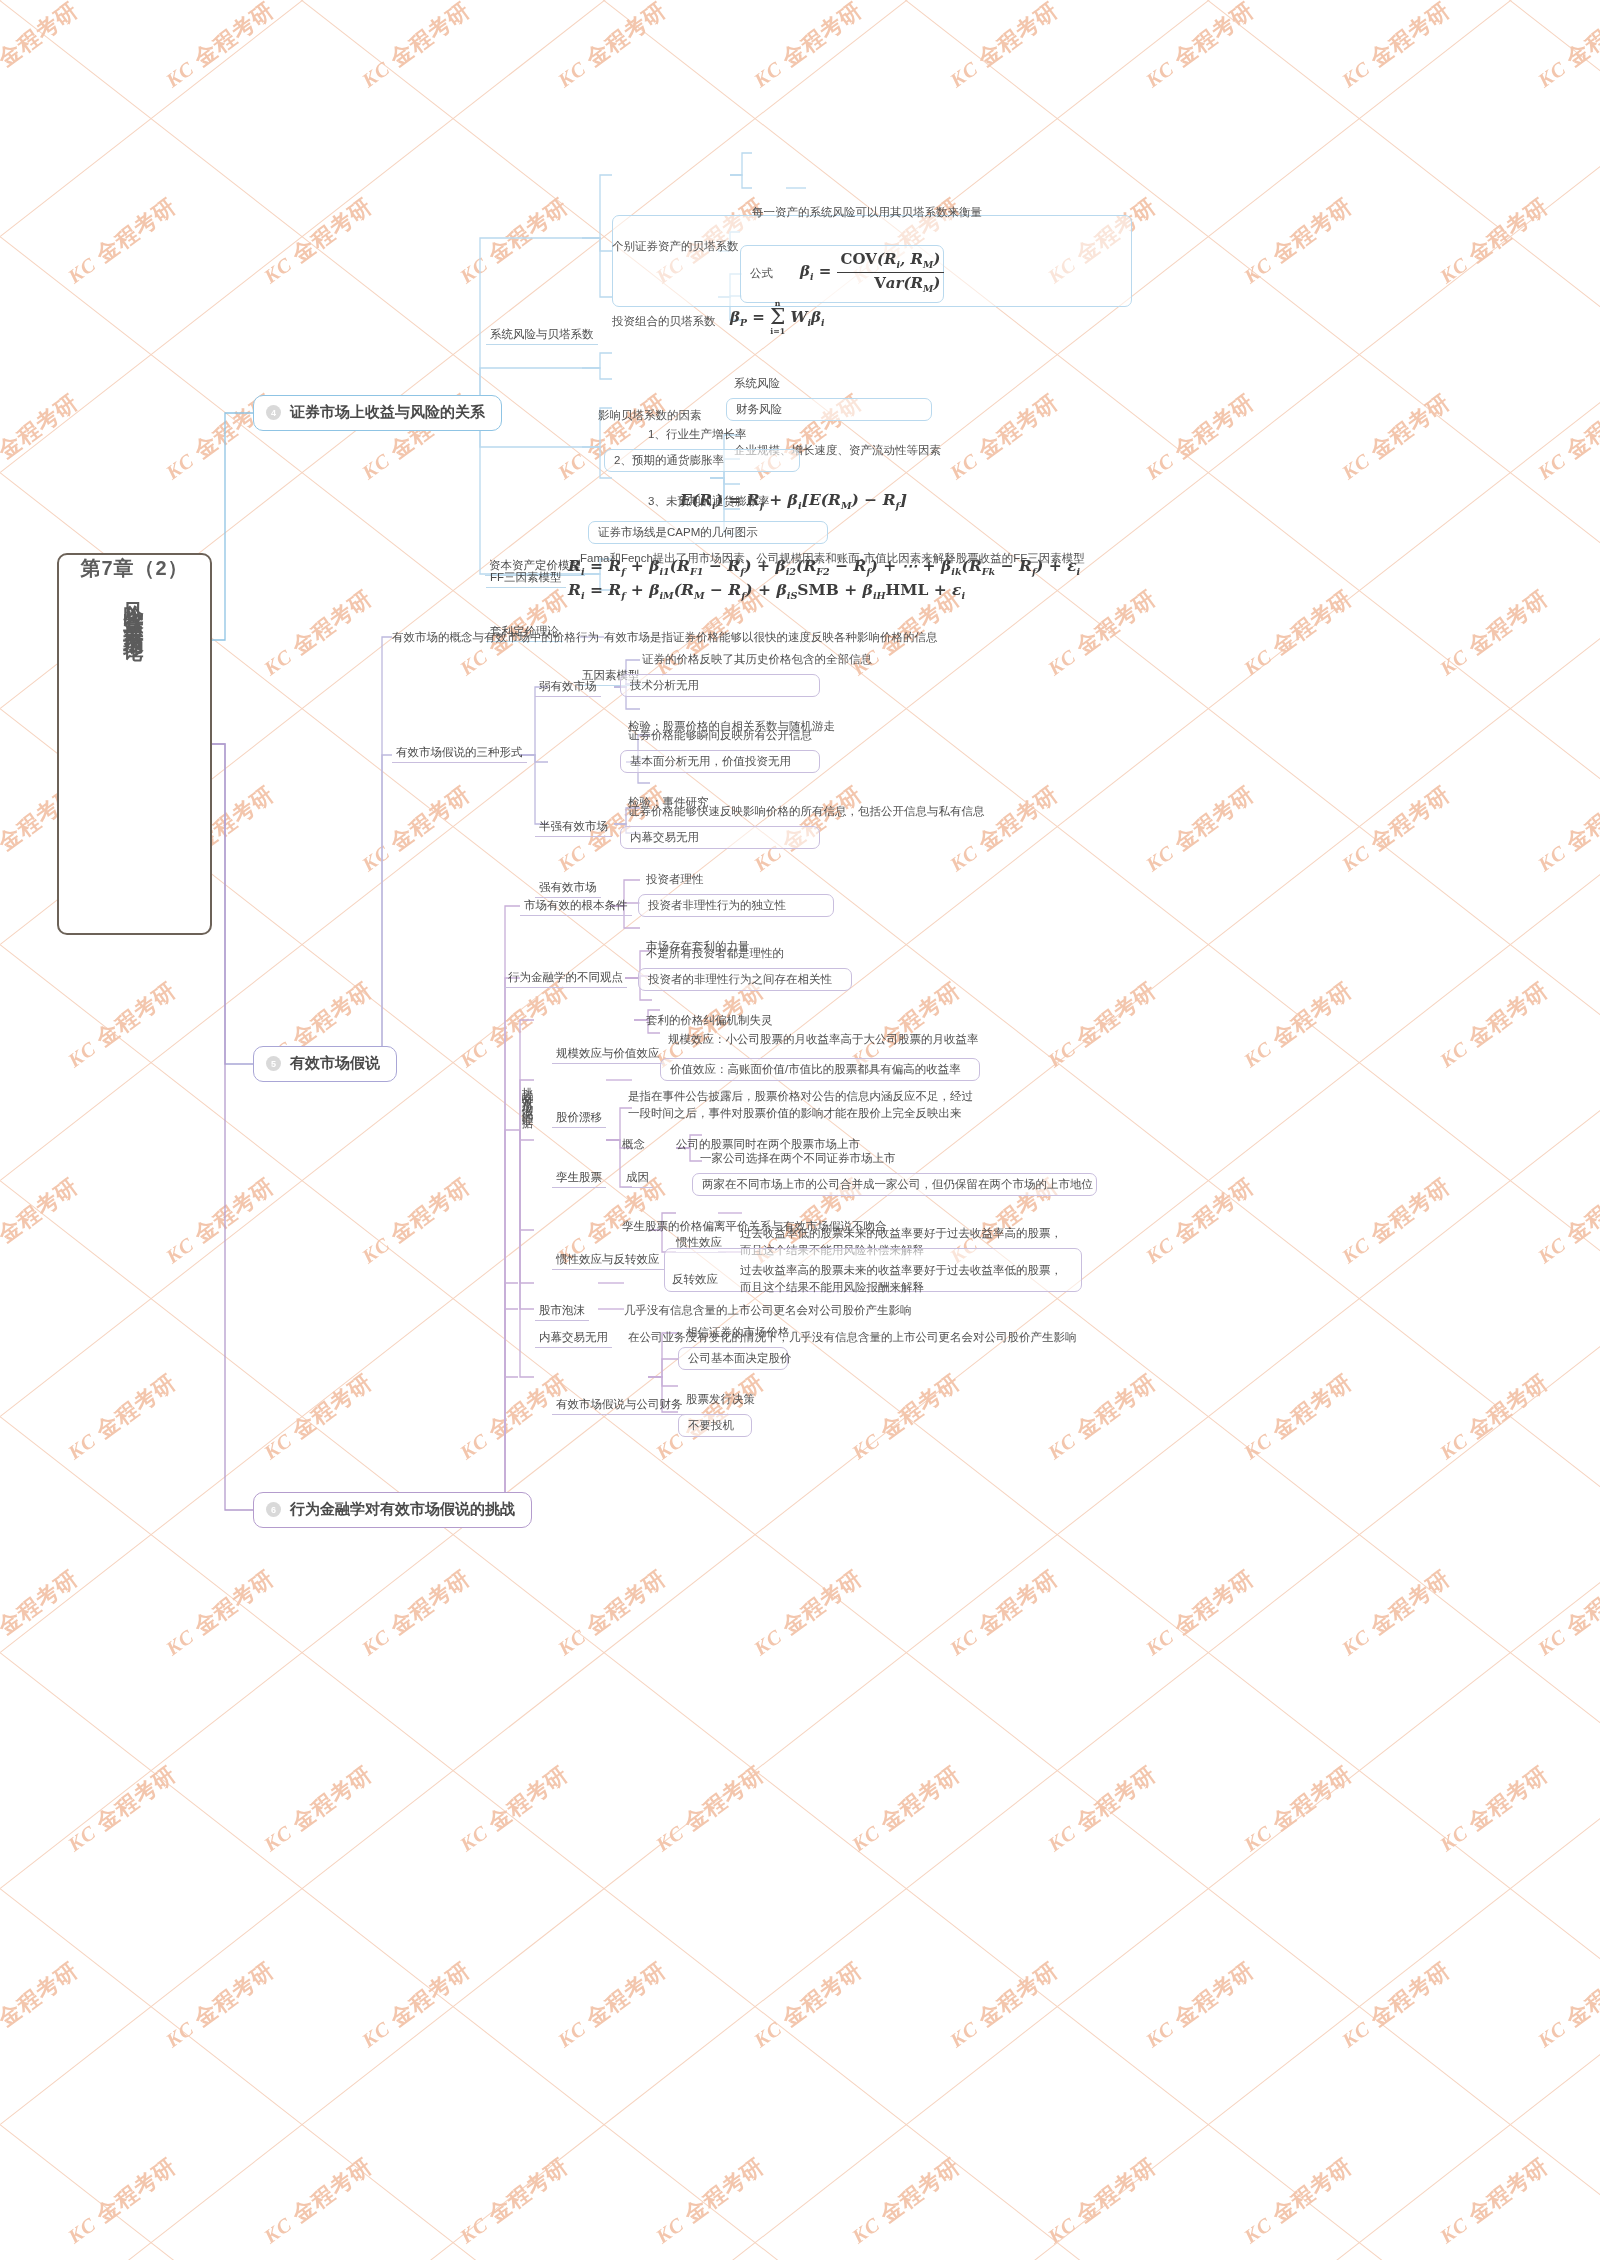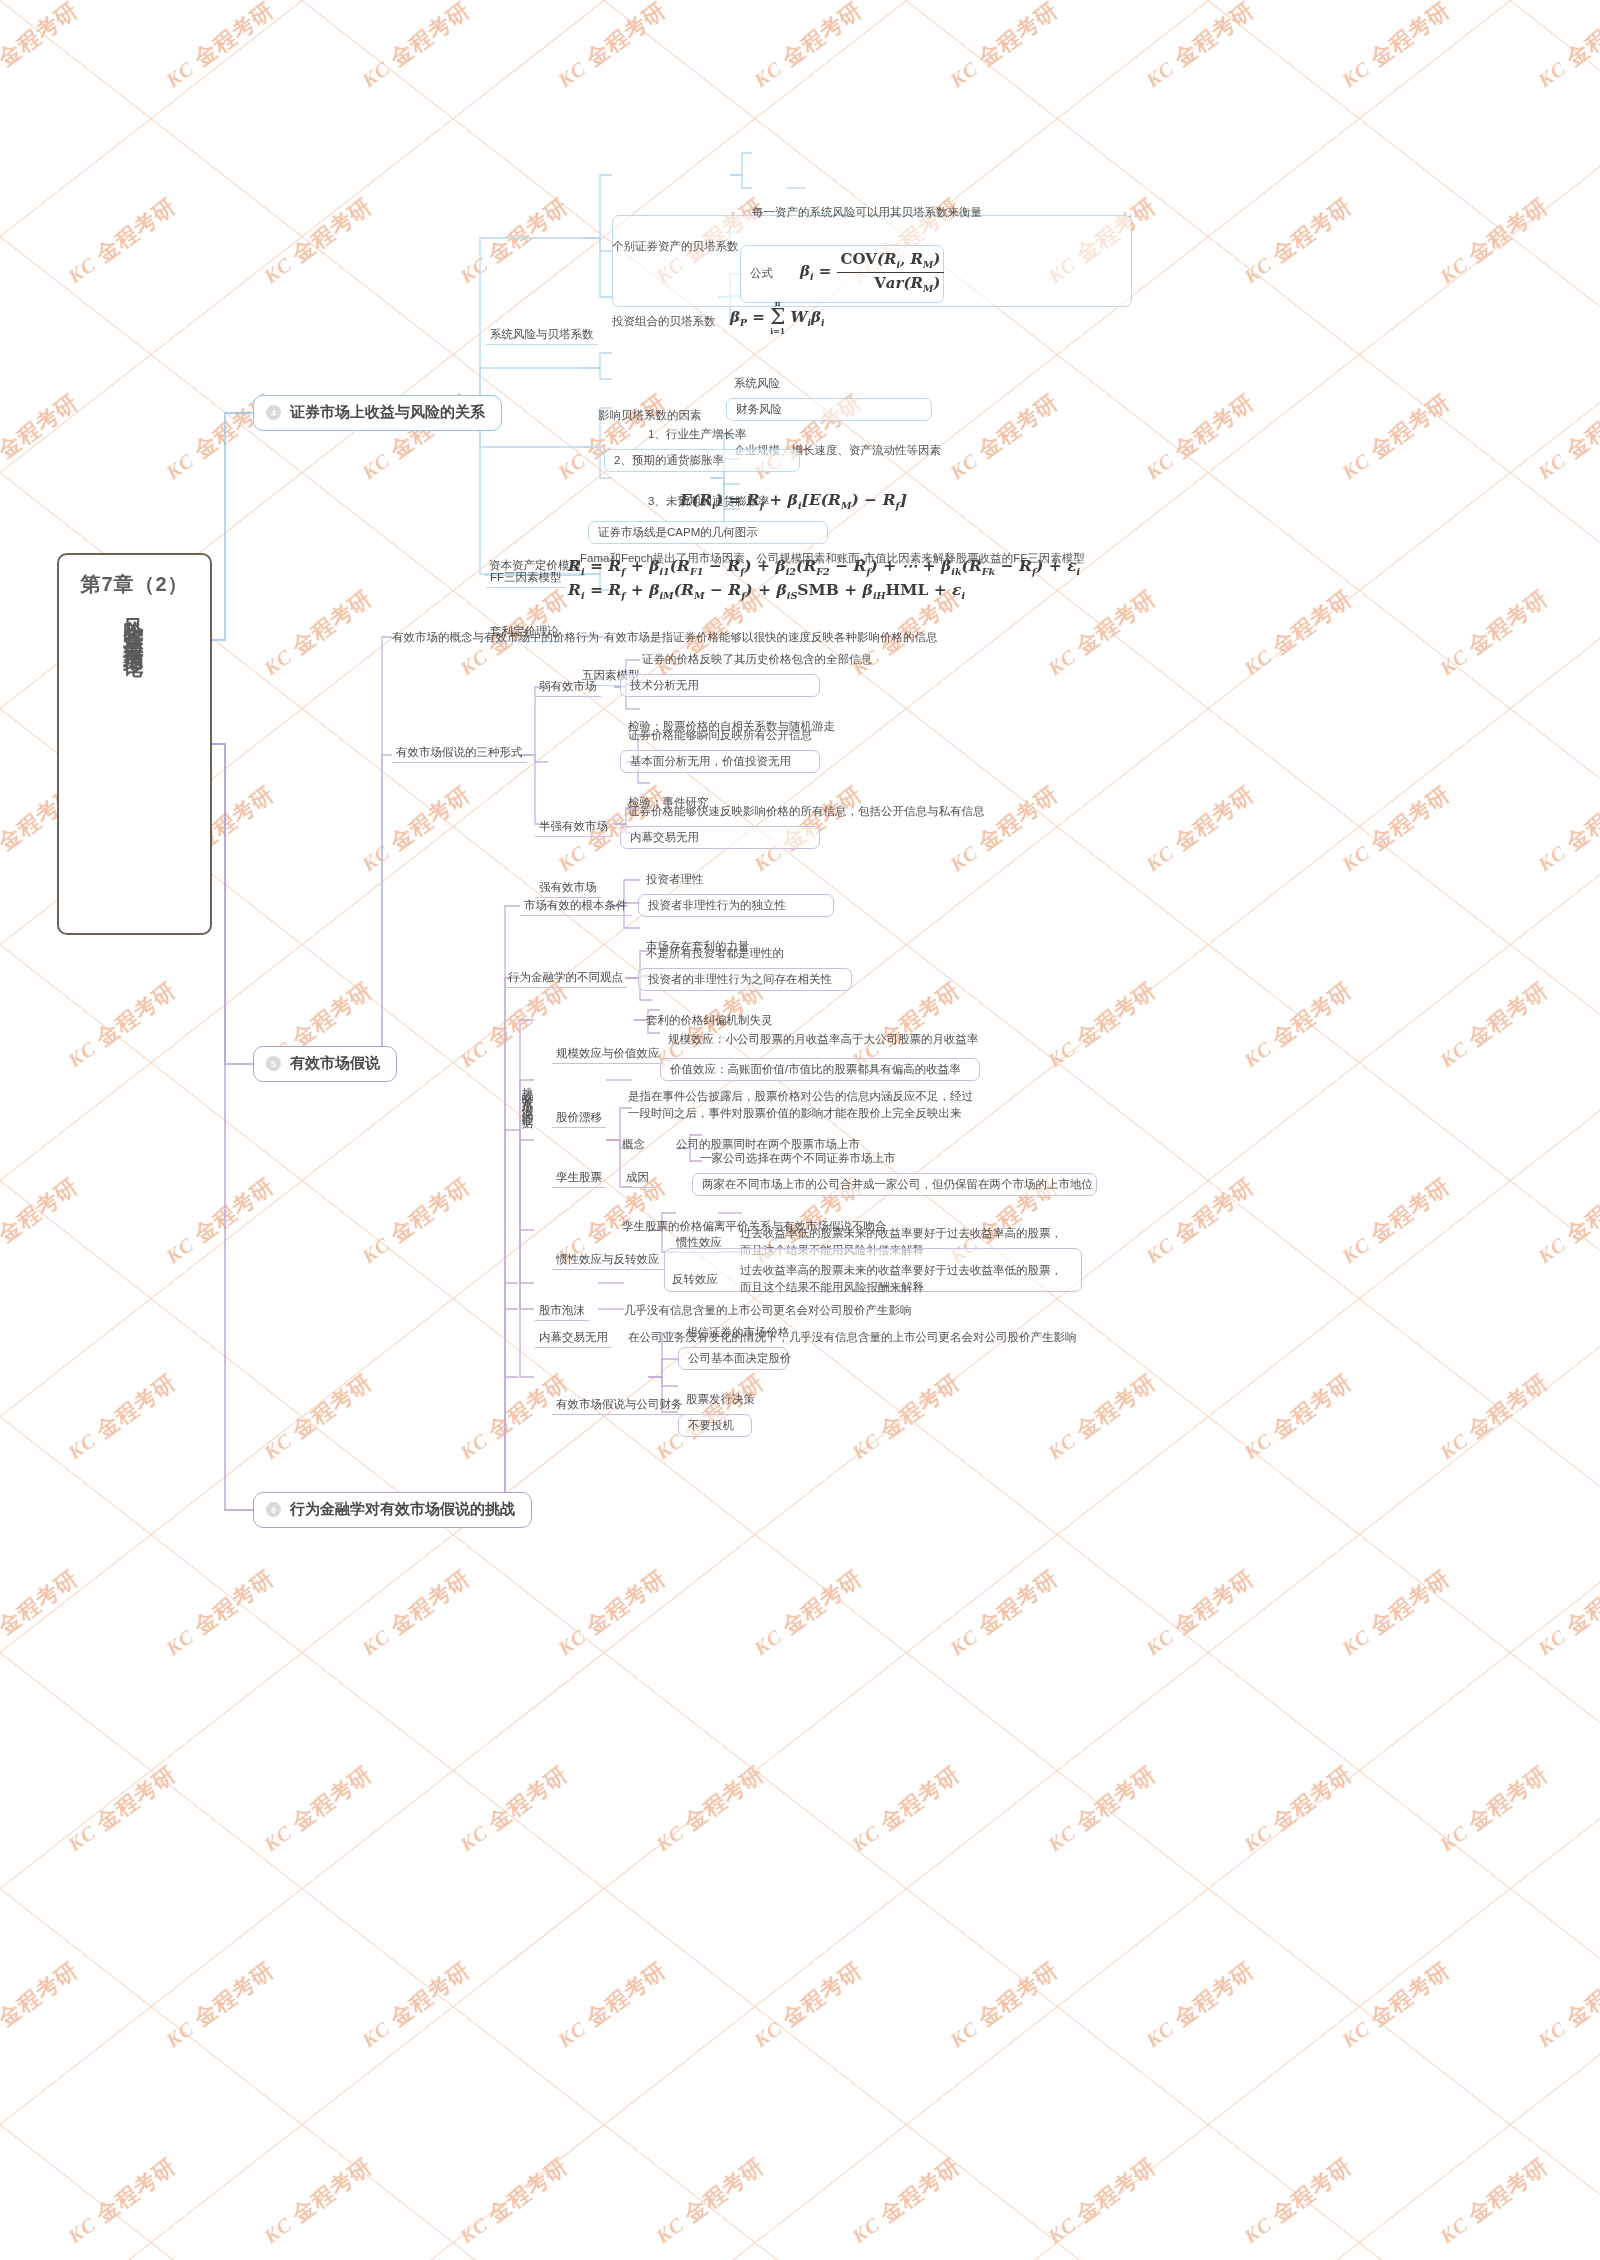--- a/index.html
+++ b/index.html
@@ -89,21 +89,20 @@
 
   
   #root {
     position:absolute;
     left:57px; top:553px; width:155px; height:382px;
     border:2px solid #6c6258;
     border-radius:10px;
     background:#ffffff;
     z-index:3;
     display:flex; flex-direction:column; align-items:center;
-    padding-top:16px;
   }
   #root .rtitle {
     font-size:20px; font-weight:bold; color:#5c5c5c; letter-spacing:1px;
   }
   #root .rvert {
     margin-top:4px;
     font-size:20px; font-weight:bold; color:#5c5c5c;
     writing-mode:vertical-rl;
     text-orientation:upright;
     letter-spacing:4px;

